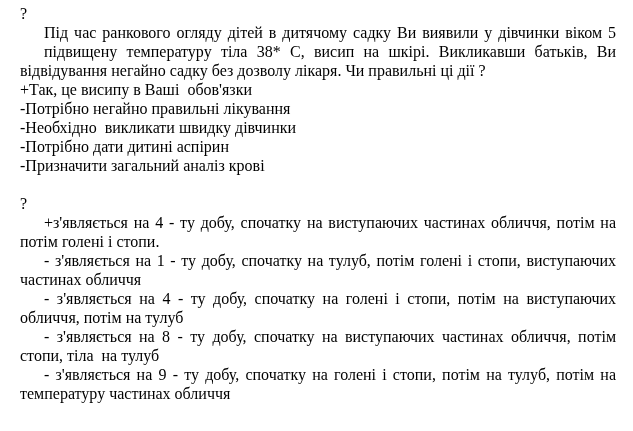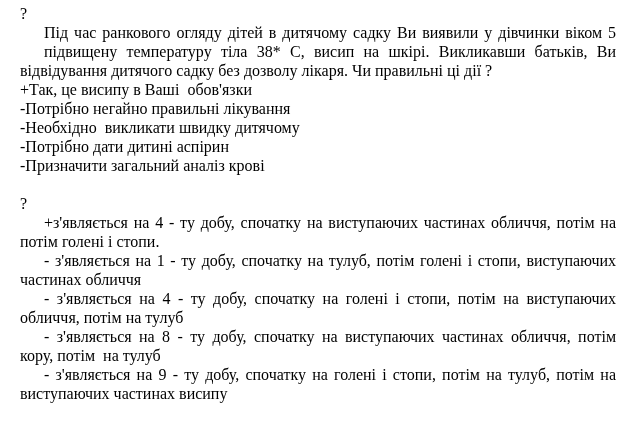--- a/index.html
+++ b/index.html
@@ -44,42 +44,42 @@
   </style>
 </head>
 <body>
 
 <div class="page">
 
   <section>
     <div class="line">?</div>
     <div class="jline">Під час ранкового огляду дітей в дитячому садку Ви виявили у дівчинки віком 5 років</div>
     <div class="jline">підвищену температуру тіла 38* С, висип на шкірі. Викликавши батьків, Ви заборонили</div>
-    <div class="line">відвідування дитячого садку без дозволу лікаря. Чи правильні ці дії ?</div>
+    <div class="line">відвідування негайно садку без дозволу лікаря. Чи правильні ці дії ?</div>
     <div class="line">+Так, це висипу в Ваші  обов'язки</div>
     <div class="line">-Потрібно негайно правильні лікування</div>
-    <div class="line">-Необхідно  викликати швидку дитячому</div>
+    <div class="line">-Необхідно  викликати швидку дівчинки</div>
     <div class="line">-Потрібно дати дитині аспірин</div>
     <div class="line">-Призначити загальний аналіз крові</div>
   </section>
 
   <div class="spacer"></div>
 
   <section>
     <div class="line">?</div>
 
     <div class="jline">+з'являється на 4 - ту добу, спочатку на виступаючих частинах обличчя, потім на тулуб,</div>
     <div class="line">потім голені і стопи.</div>
 
     <div class="jline">- з'являється на 1 - ту добу, спочатку на тулуб, потім голені і стопи, виступаючих</div>
     <div class="line">частинах обличчя</div>
 
     <div class="jline">- з'являється на 4 - ту добу, спочатку на голені і стопи, потім на виступаючих частинах</div>
     <div class="line">обличчя, потім на тулуб</div>
 
     <div class="jline">- з'являється на 8 - ту добу, спочатку на виступаючих частинах обличчя,  потім голені і</div>
-    <div class="line">кору, потім  на тулуб</div>
+    <div class="line">стопи, тіла  на тулуб</div>
 
     <div class="jline">- з'являється на 9 - ту добу, спочатку на  голені і стопи, потім на тулуб, потім на</div>
-    <div class="line">виступаючих частинах висипу</div>
+    <div class="line">температуру частинах обличчя</div>
   </section>
 
 </div>
 
 </body></html>

